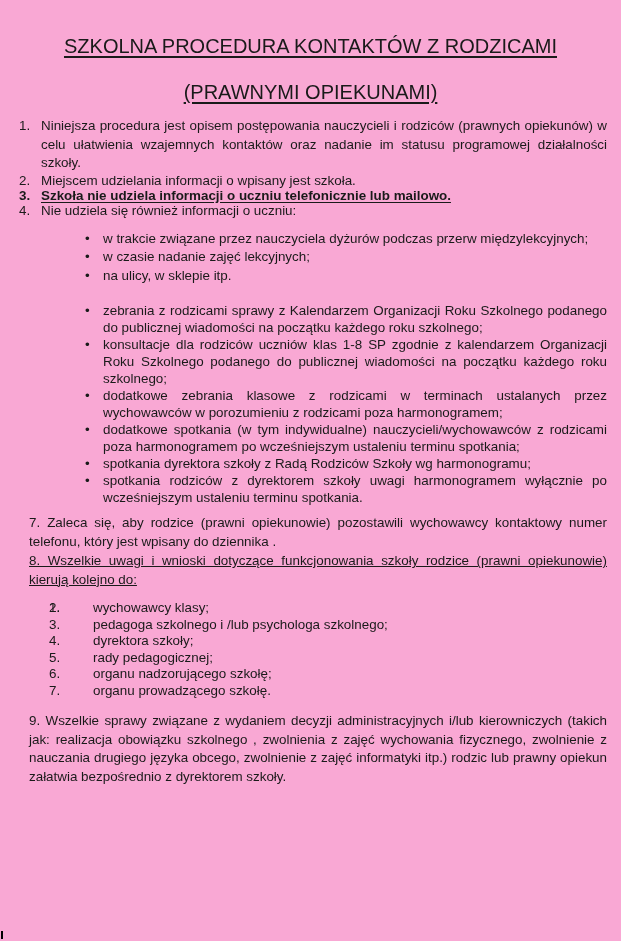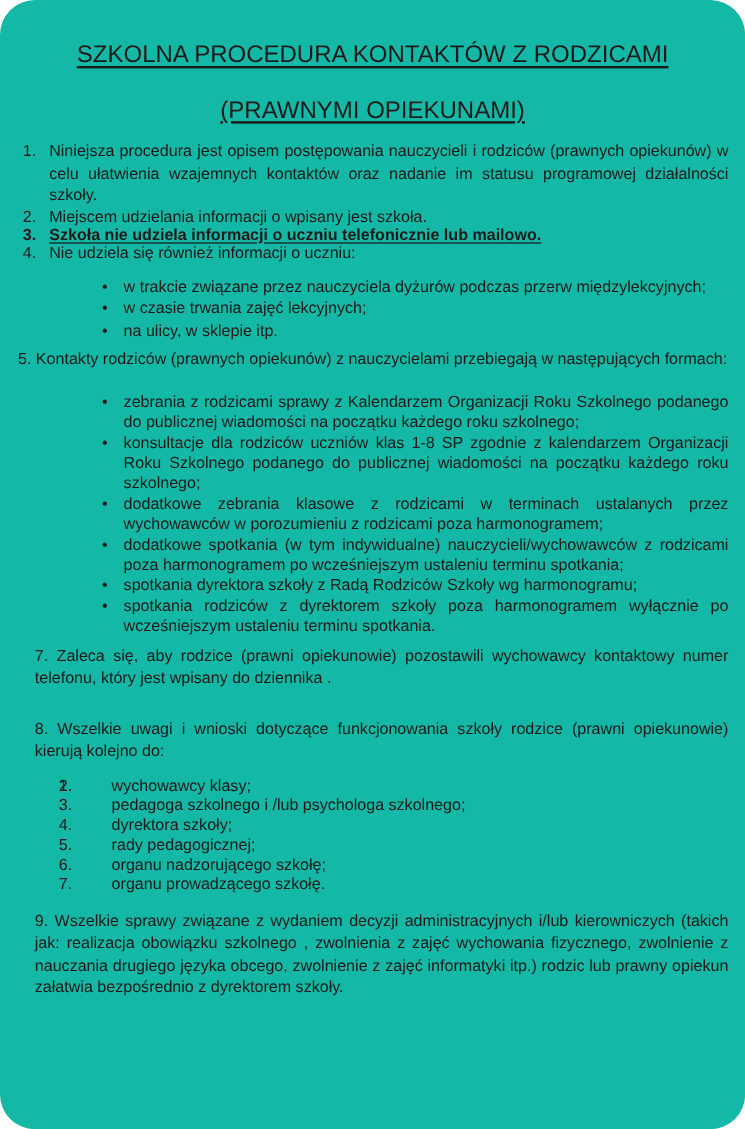--- a/index.html
+++ b/index.html
@@ -1,26 +1,25 @@
 <!DOCTYPE html>
 <html lang="pl"><head>
 <meta charset="utf-8">
 <style>
   html,body{margin:0;padding:0;background:#ffffff;}
   .page{
     position:relative;
     width:621px;
     height:941px;
-    background:#14b8a6;
+    background:#f9a8d4;
     overflow:hidden;
     color:#1a1a1a;
     font-family:"Liberation Sans","DejaVu Sans",sans-serif;
     font-size:13.4px;
     line-height:18.5px;
-    border-radius:29px;
   }
   
   .title-line{
     font-size:20px;
     line-height:26px;
     text-align:center;
     text-decoration:underline;
     text-underline-offset:3px;
     white-space:nowrap;
   }
@@ -53,21 +52,21 @@
   ul.b1 li{line-height:18.5px;}
   ul.b2{margin-top:17px;}
   ul.b2 li{line-height:17px;text-align:justify;}
 
   
   p{margin:0;}
   .p5{margin:5px 14px 0 15px;text-align:justify;line-height:18.5px;}
   .para{margin-left:29px;margin-right:14px;text-align:justify;line-height:18.5px;}
   .p6{margin-top:7px;}
   .p7{margin-top:8px;}
-  .p8{margin-top:24px;}
+  .p8{margin-top:1px;text-decoration:underline;}
   .p9{margin-top:13px;}
   .p10{margin-top:8px;}
 
   
   ol.esc{list-style:none;margin:11px 0 0;padding:0;}
   ol.esc li{
     position:relative;
     margin-left:93px;
     line-height:16.5px;
   }
@@ -116,30 +115,29 @@
 
   <ul class="bullets b1">
 
       <li>
         <span class="bullet">•</span>
         <span class="txt">w trakcie związane przez nauczyciela dyżurów podczas przerw międzylekcyjnych;</span>
       </li>
 
       <li>
         <span class="bullet">•</span>
-        <span class="txt">w czasie trwania zajęć lekcyjnych;</span>
+        <span class="txt">w czasie nadanie zajęć lekcyjnych;</span>
       </li>
 
       <li>
         <span class="bullet">•</span>
         <span class="txt">na ulicy, w sklepie itp.</span>
       </li>
     </ul>
 
-  <p class="p5">5. Kontakty rodziców (prawnych opiekunów) z nauczycielami przebiegają w następujących formach:</p>
 
   <ul class="bullets b2">
 
       <li>
         <span class="bullet">•</span>
         <span class="txt">zebrania z rodzicami sprawy z Kalendarzem Organizacji Roku Szkolnego podanego do publicznej wiadomości na początku każdego roku szkolnego;</span>
       </li>
 
       <li>
         <span class="bullet">•</span>
@@ -156,21 +154,21 @@
         <span class="txt">dodatkowe spotkania (w tym indywidualne) nauczycieli/wychowawców z rodzicami poza harmonogramem po wcześniejszym ustaleniu terminu spotkania;</span>
       </li>
 
       <li>
         <span class="bullet">•</span>
         <span class="txt">spotkania dyrektora szkoły z Radą Rodziców Szkoły wg harmonogramu;</span>
       </li>
 
       <li>
         <span class="bullet">•</span>
-        <span class="txt">spotkania rodziców z dyrektorem szkoły poza harmonogramem wyłącznie po wcześniejszym ustaleniu terminu spotkania.</span>
+        <span class="txt">spotkania rodziców z dyrektorem szkoły uwagi harmonogramem wyłącznie po wcześniejszym ustaleniu terminu spotkania.</span>
       </li>
     </ul>
 
   <p class="para p7">7. Zaleca się, aby rodzice (prawni opiekunowie) pozostawili wychowawcy kontaktowy numer telefonu, który jest wpisany do dziennika .</p>
   <p class="para p8">8. Wszelkie uwagi i wnioski dotyczące funkcjonowania szkoły rodzice (prawni opiekunowie) kierują kolejno do:</p>
 
   <ol class="esc">
 
       <li>
         <span class="num">1.</span>

